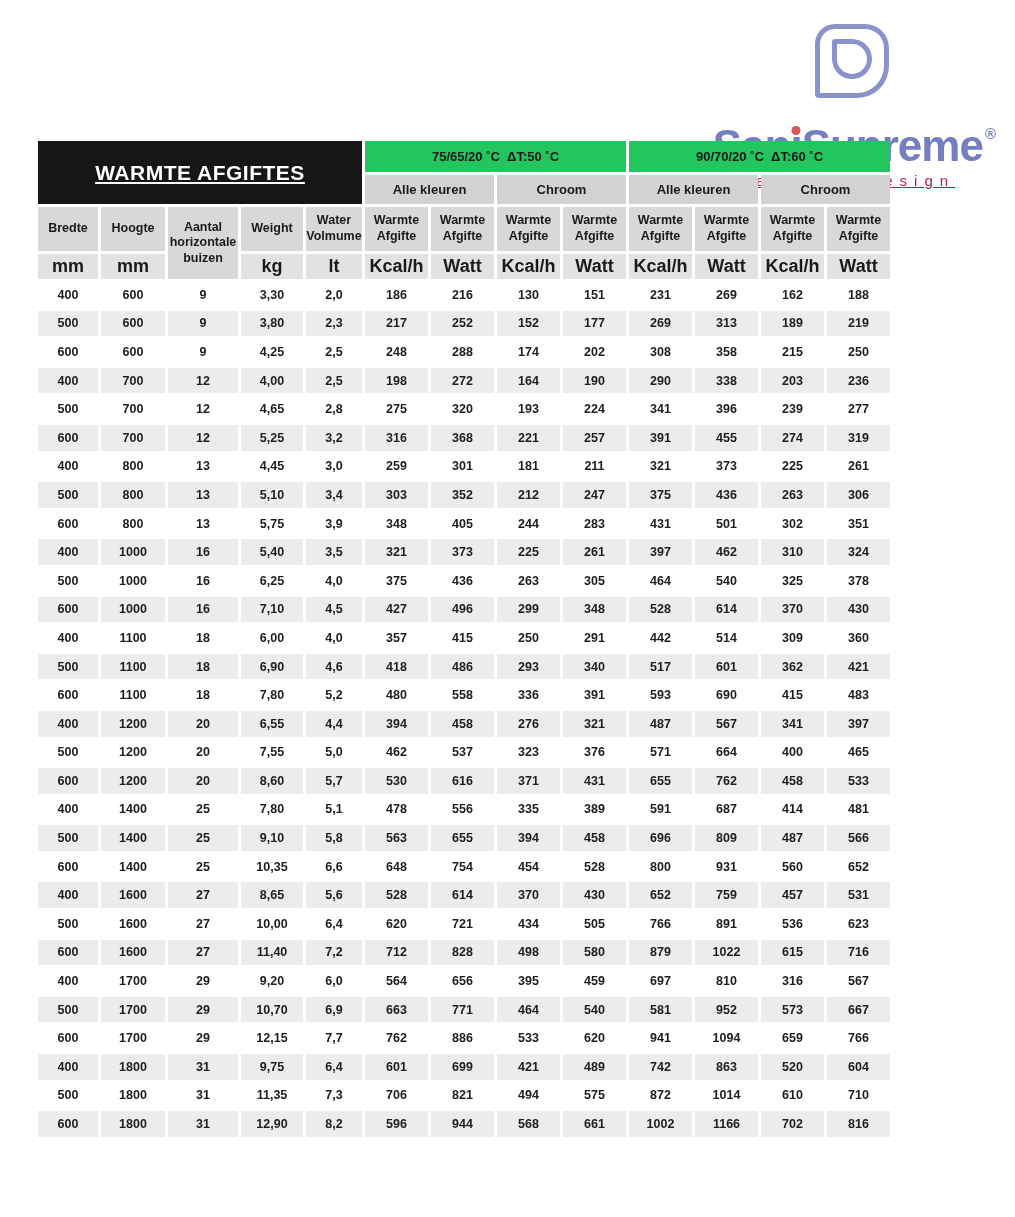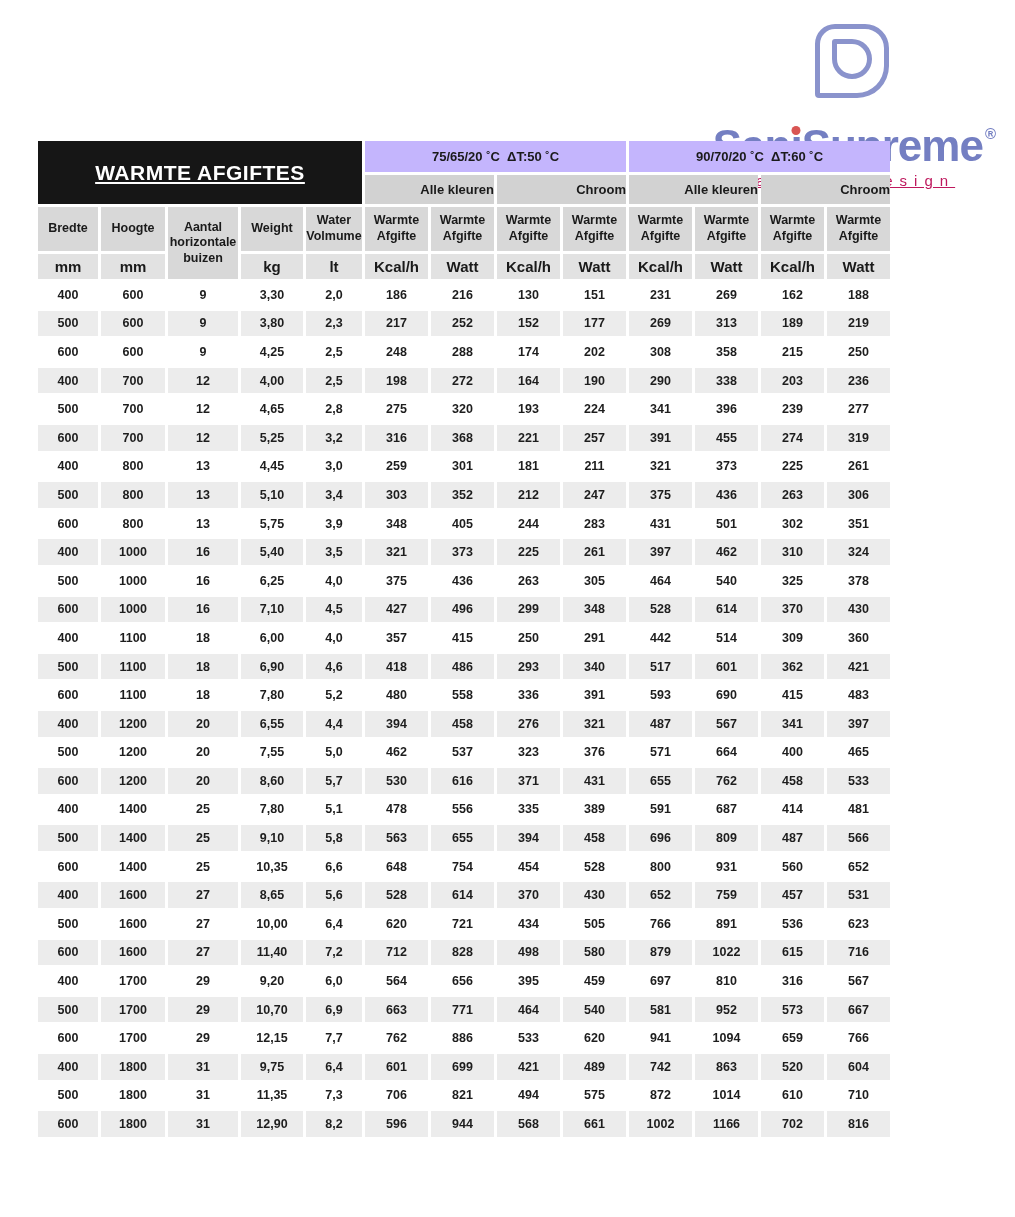--- a/index.html
+++ b/index.html
@@ -58,34 +58,34 @@
   }
   .spec-table th,.spec-table td{
     padding:0;text-align:center;vertical-align:middle;
     font-weight:700;
   }
   th.title-cell{
     background:#161616;color:#ffffff;
     font-size:21px;letter-spacing:0.5px;text-decoration:underline;
   }
   th.temp-cell{
-    background:#c4b5fd;color:#1a1a1a;
+    background:#22c55e;color:#1a1a1a;
     font-size:13px;height:31px;white-space:pre;
   }
   th.sub-cell{
     background:#d2d2d2;color:#1a1a1a;
-    font-size:13px;height:29px;text-align:right;
+    font-size:13px;height:29px;
   }
   th.col-cell{
     background:#d8d8d8;color:#1a1a1a;
     font-size:12.5px;height:44px;line-height:1.25;
   }
   th.unit-cell{
     background:#e2e2e2;color:#1a1a1a;
-    font-size:15px;height:25px;
+    font-size:18px;height:25px;
   }
   .spec-table tbody td{
     font-size:12.5px;height:25.6px;background:#ffffff;
   }
   .spec-table tbody tr:nth-child(even) td{background:#ececec;}
 </style>
 </head>
 <body>
 
 <div class="logo">

